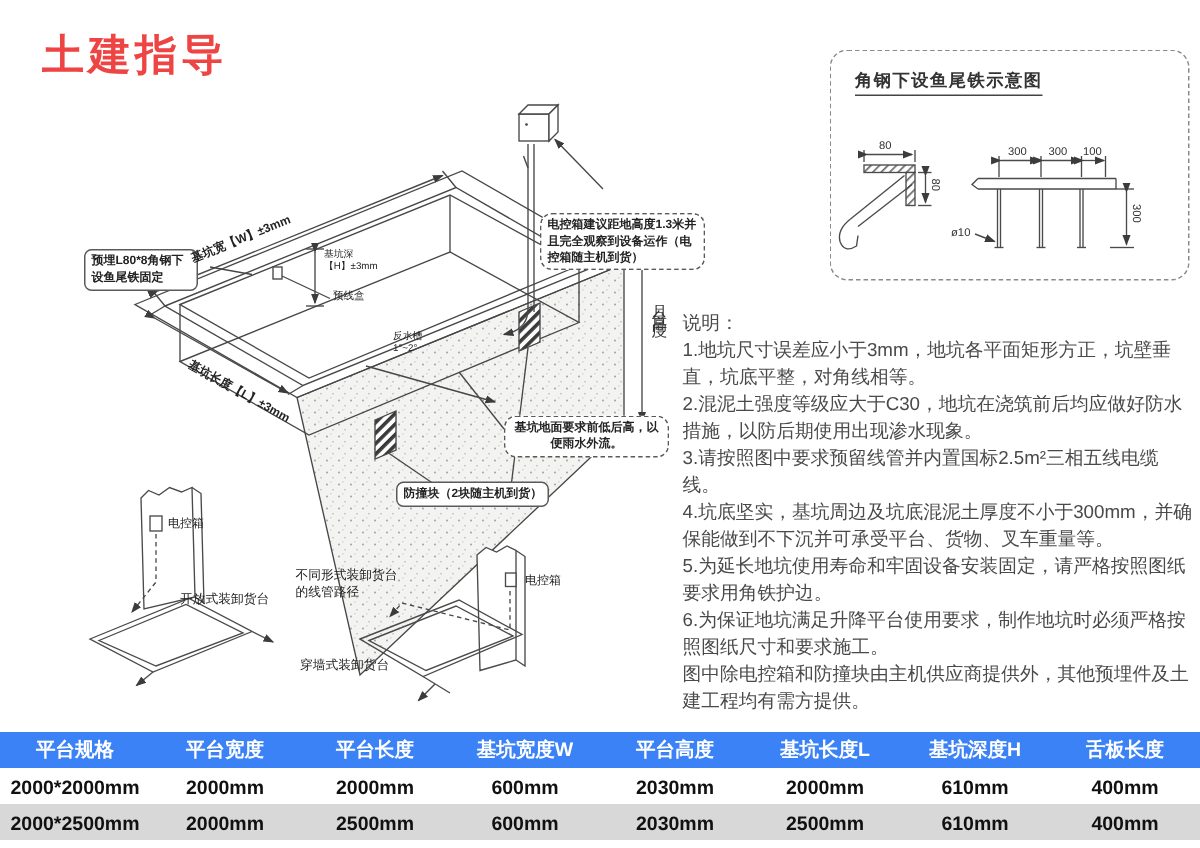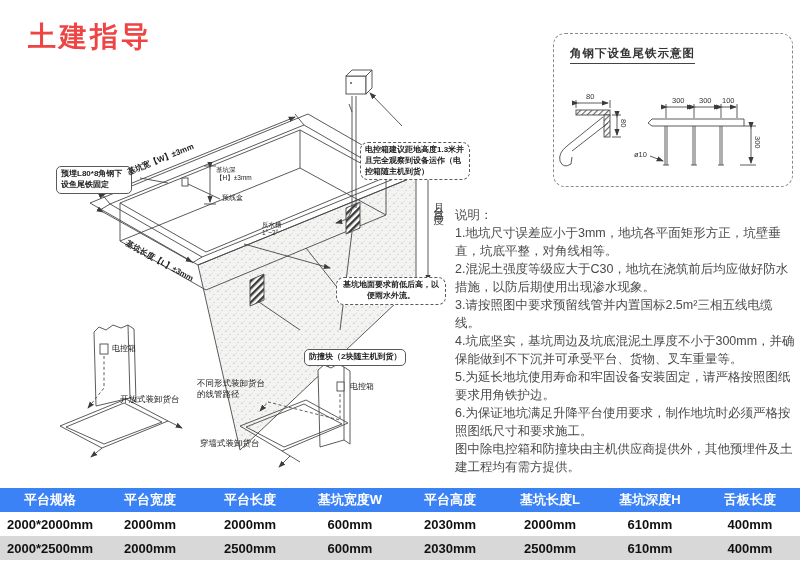--- a/index.html
+++ b/index.html
@@ -187,21 +187,21 @@
   <div class="dim rot90" style="left:628px;top:119px;">80</div>
   <div class="dim" style="left:672px;top:96px;">300</div>
   <div class="dim" style="left:699px;top:96px;">300</div>
   <div class="dim" style="left:722px;top:96px;">100</div>
   <div class="dim rot90" style="left:762px;top:136px;">300</div>
   <div class="dim" style="left:634px;top:150px;">ø10</div>
 
   <div class="callout dashed" style="left:360px;top:126px;width:100px;margin-top:16px;">电控箱建议距地高度1.3米并且完全观察到设备运作（电控箱随主机到货）</div>
   <div class="callout" style="left:56px;top:166px;width:66px;">预埋L80*8角钢下设鱼尾铁固定</div>
   <div class="callout dashed" style="left:336px;top:277px;width:100px;text-align:center;">基坑地面要求前低后高，以便雨水外流。</div>
-  <div class="callout" style="left:264px;top:349px;white-space:nowrap;margin-left:40px;">防撞块（2块随主机到货）</div>
+  <div class="callout" style="left:264px;top:321px;white-space:nowrap;">防撞块（2块随主机到货）</div>
 
   <div class="lbl rot-w" style="left:128px;top:168px;">基坑宽【W】±3mm</div>
   <div class="lbl rot-l" style="left:126px;top:238px;">基坑长度【L】±3mm</div>
   <div class="lbl tiny" style="left:216px;top:166px;width:36px;">基坑深【H】±3mm</div>
   <div class="lbl" style="left:222px;top:194px;font-size:7px;">预线盒</div>
   <div class="lbl tiny" style="left:262px;top:221px;width:24px;">反水槽1°~2°</div>
   <div class="lbl vert" style="left:432px;top:194px;">月台高度</div>
   <div class="lbl nowrap" style="left:112px;top:344px;">电控箱</div>
   <div class="lbl nowrap" style="left:350px;top:382px;">电控箱</div>
   <div class="lbl nowrap" style="left:120px;top:394px;font-size:8.5px;">开放式装卸货台</div>

